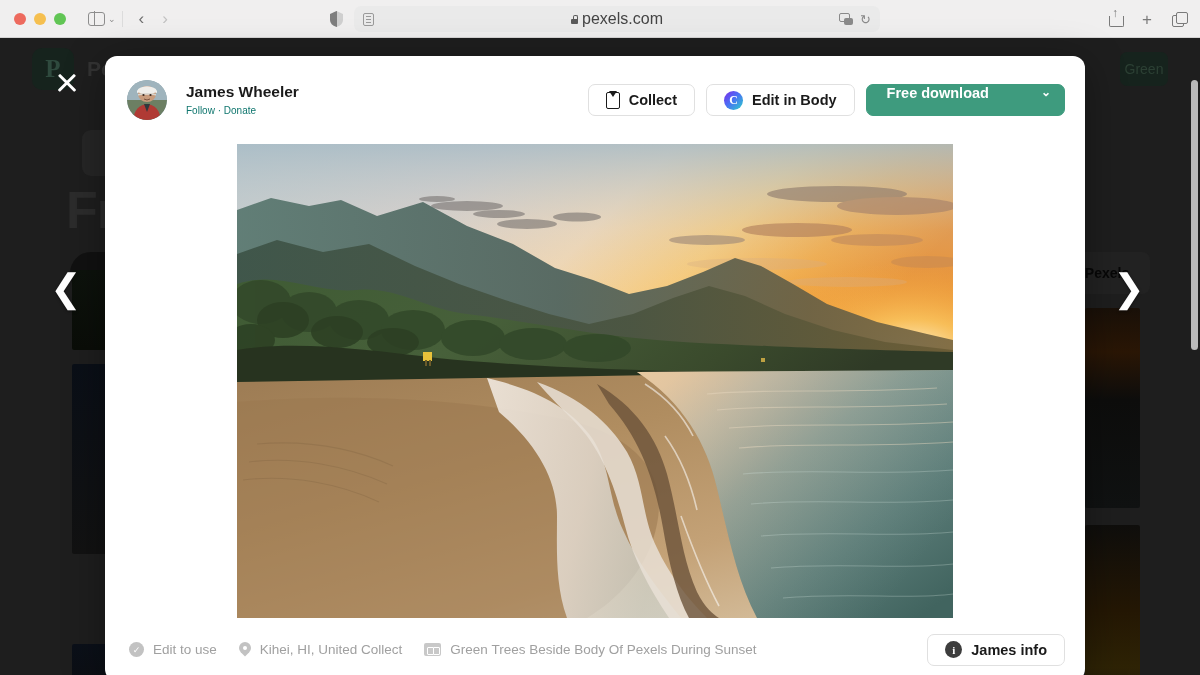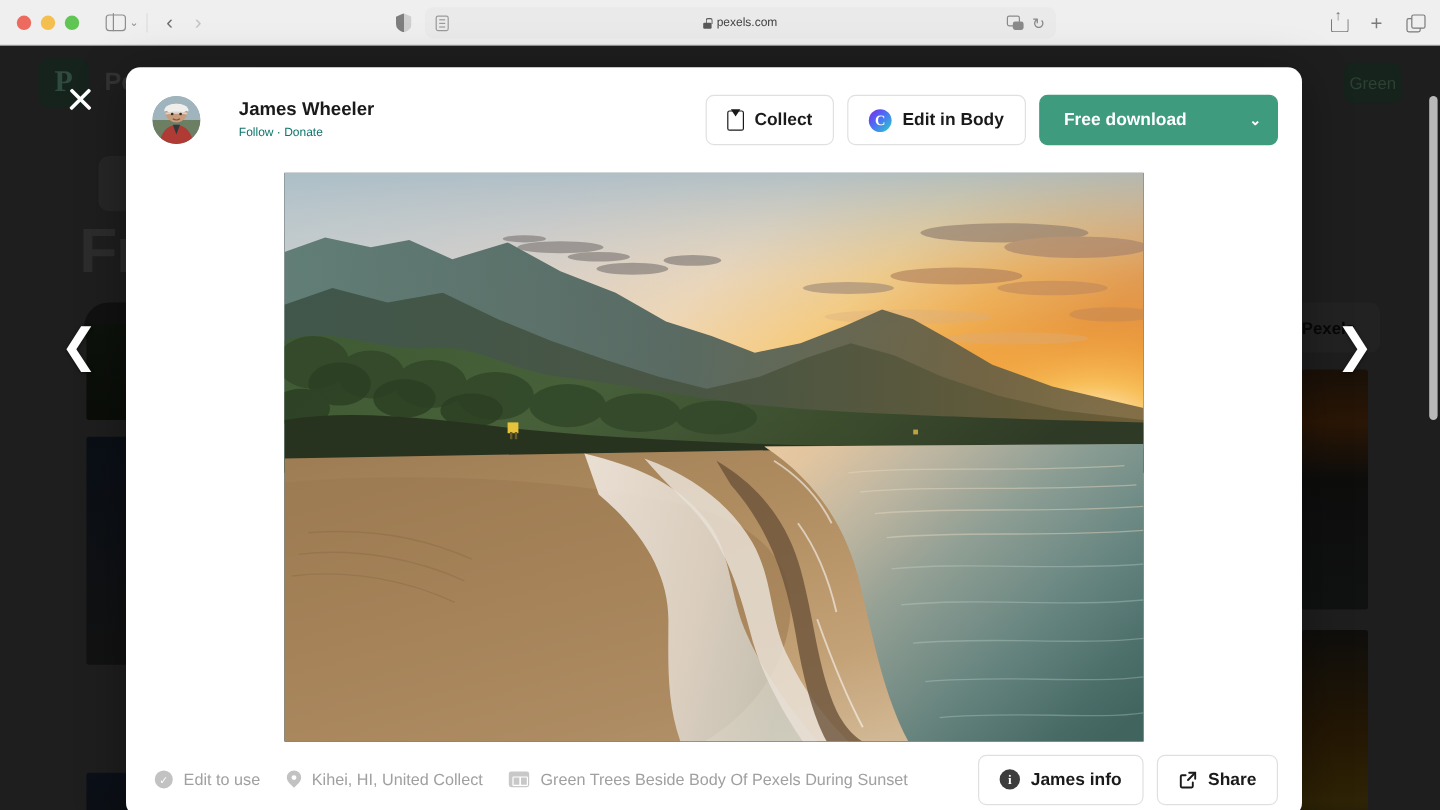--- a/index.html
+++ b/index.html
@@ -50,21 +50,21 @@
   .reader-ico{
     margin-left:9px; width:11px; height:13px; border:1.3px solid #9a9a9a;
     border-radius:2px; position:relative;
   }
   .reader-ico::before{
     content:""; position:absolute; left:2px; top:2px; width:5px; height:1px;
     background:#9a9a9a; box-shadow:0 3px 0 #9a9a9a, 0 6px 0 #9a9a9a;
   }
   .url-center{
     position:absolute; left:0; right:0; display:flex; align-items:center;
-    justify-content:center; gap:4px; font-size:10px; color:#444;
+    justify-content:center; gap:4px; font-size:16px; color:#444;
   }
   .lock{
     width:7px; height:9px; position:relative; display:inline-block;
   }
   .lock::before{
     content:""; position:absolute; left:0; bottom:0; width:7px; height:5px;
     background:#5a5a5a; border-radius:1px;
   }
   .lock::after{
     content:""; position:absolute; left:1.6px; top:0; width:3.8px; height:4.5px;
@@ -173,34 +173,34 @@
     background:#fff; border-radius:12px; overflow:hidden;
     box-shadow:0 8px 40px rgba(0,0,0,.35);
   }
   .modal-head{
     height:88px; display:flex; align-items:center; padding:0 20px 0 22px;
   }
   .avatar{
     width:40px; height:40px; border-radius:50%; overflow:hidden;
     flex:0 0 40px; position:relative; background:#8fa6ae;
   }
-  .author-block{ margin-left:32px; }
+  .author-block{ margin-left:19px; }
   .author-name{ font-size:15.5px; font-weight:bold; color:#1a1a1a; line-height:1.35; }
   .author-sub{ font-size:10px; color:#0f766e; line-height:1.5; }
 
   .head-actions{ margin-left:auto; display:flex; align-items:center; gap:11px; }
   .btn{
-    height:42px; border:1px solid #e0e0e0; border-radius:7px; background:#fff;
+    height:32px; border:1px solid #e0e0e0; border-radius:7px; background:#fff;
     display:flex; align-items:center; gap:9px; padding:0 17px;
     font-size:14.5px; font-weight:bold; color:#1a1a1a; cursor:pointer;
     white-space:nowrap;
   }
   .btn-green{
     background:#3e9b7e; border-color:#3e9b7e; color:#fff; padding:0;
-    display:flex; align-items:center;
+    display:flex; align-items:flex-start;
   }
   .btn-green .lbl{ display:flex; align-items:center; padding:0 20px; font-weight:bold; }
   .btn-green .divider{ width:1px; background:rgba(255,255,255,.35); margin:9px 0; }
   .btn-green .cv{ display:flex; align-items:center; padding:0 13px; font-size:12px; }
 
   .ic{ display:inline-flex; align-items:center; justify-content:center; }
   .canva-ic{
     width:19px; height:19px; border-radius:50%;
     background:linear-gradient(135deg,#7d2ae8 0%,#4b6ef5 45%,#2ad0c9 100%);
     color:#fff; font-size:12px; font-weight:bold; font-family:"Liberation Serif", serif;
@@ -576,27 +576,17 @@
     <div class="meta">
       <span class="meta-ic cc-ic"></span>
       <span>Green Trees Beside Body Of Pexels During Sunset</span>
     </div>
 
     <div class="foot-actions">
       <button class="btn">
         <span class="info-ic">i</span>
         <span>James info</span>
       </button>
-      <button class="btn">
-        <span class="ic">
-          <svg width="16" height="16" viewBox="0 0 16 16" aria-hidden="true">
-            <path d="M9 2 H14 V7" fill="none" stroke="#1a1a1a" stroke-width="1.6" stroke-linecap="round" stroke-linejoin="round"></path>
-            <path d="M14 2 L8 8" fill="none" stroke="#1a1a1a" stroke-width="1.6" stroke-linecap="round"></path>
-            <path d="M12 10 V13.2 A1 1 0 0 1 11 14.2 H3 A1 1 0 0 1 2 13.2 V5 A1 1 0 0 1 3 4 H6" fill="none" stroke="#1a1a1a" stroke-width="1.6" stroke-linecap="round" stroke-linejoin="round"></path>
-          </svg>
-        </span>
-        <span>Share</span>
-      </button>
     </div>
   </div>
 </div>
 
 <div class="close-x"></div>
 
 </body></html>

